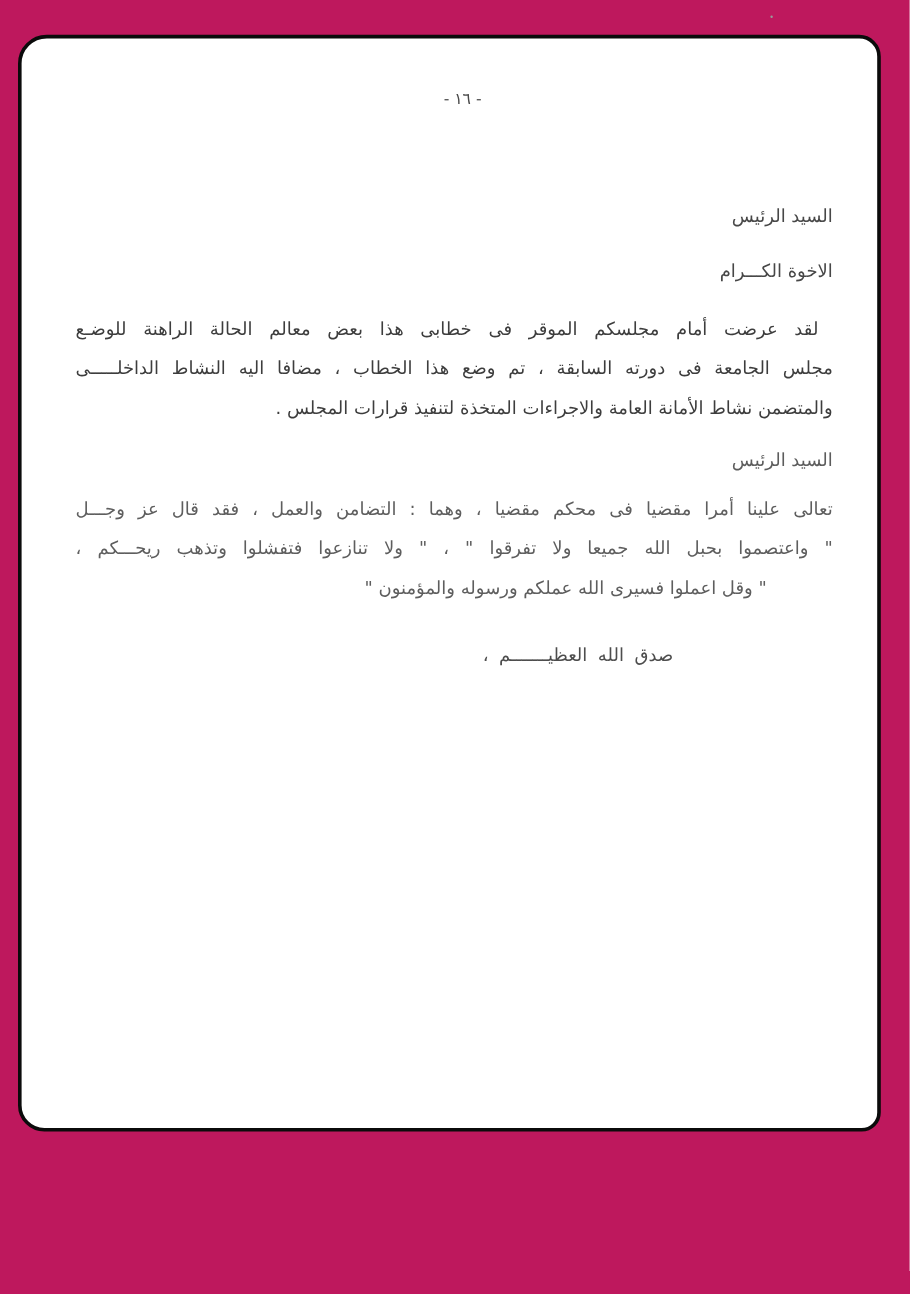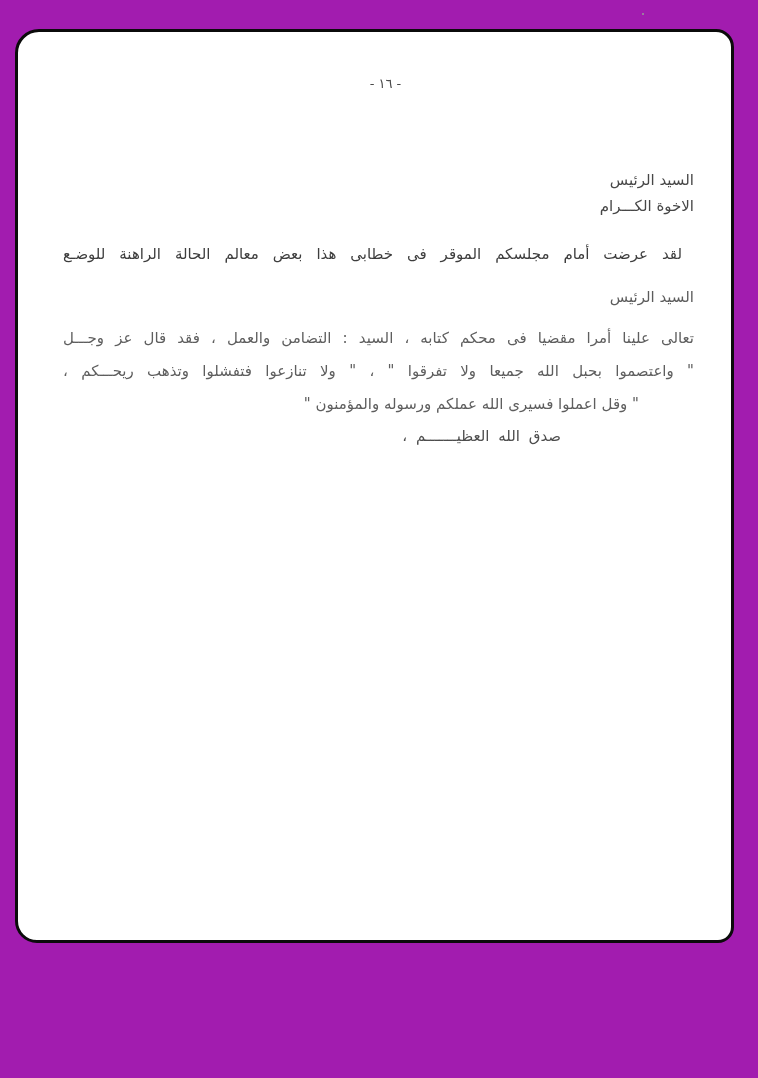--- a/index.html
+++ b/index.html
@@ -10,21 +10,21 @@
   body {
     width: 758px;
     height: 1078px;
     position: relative;
     overflow: hidden;
     font-family: "DejaVu Sans", sans-serif;
   }
   .scan-surface {
     position: absolute;
     inset: 0;
-    background: #a21caf;
+    background: #be185d;
   }
   .speck {
     position: absolute;
     left: 642px;
     top: 13px;
     width: 2px;
     height: 2px;
     background: #9a9a9a;
     border-radius: 50%;
   }
@@ -59,21 +59,21 @@
     transform: translateX(7px); 
   }
   .salutation {
     height: 20px;
     line-height: 20px;
     font-size: 15px;
     color: #474747;
     text-align: right;
   }
   .sal1 { margin-top: 76px; }
-  .sal2 { margin-top: 6px; }
+  .sal2 { margin-top: 26px; }
   .sal3 { margin-top: 16px; color: #5c5c5c; }
   .para {
     font-size: 15px;
   }
   .para1 { margin-top: 22px; color: #3d3d3d; }
   .para2 { margin-top: 15px; color: #5e5e5e; }
   .line {
     display: block;
     height: 33px;
     line-height: 33px;
@@ -82,21 +82,21 @@
   .jline {
     white-space: normal;
     text-align: justify;
     text-align-last: justify;
     overflow: hidden;
   }
   .ind  { text-indent: 12px; }
   .rline { text-align: right; }
   .qline { padding-right: 55px; }
   .closing {
-    margin-top: 4px;
+    margin-top: 28px;
     height: 22px;
     line-height: 22px;
     font-size: 15px;
     color: #4d4d4d;
     text-align: right;
     padding-right: 133px;
     word-spacing: 4px;
   }
 </style>
 </head>
@@ -109,26 +109,28 @@
     <div class="content">
 
       <div class="page-number">- ١٦ -</div>
 
       <div class="salutation sal1">السيد الرئيس</div>
 
       <div class="salutation sal2">الاخوة الكـــرام</div>
 
       <div class="para para1">
         <span class="line jline ind">لقد عرضت أمام مجلسكم الموقر فى خطابى هذا بعض معالم الحالة الراهنة للوضـع</span>
+        <span class="line jline">مجلس الجامعة فى دورته السابقة ، تم وضع هذا الخطاب ، مضافا اليه النشاط الداخلـــــى</span>
+        <span class="line rline">والمتضمن نشاط الأمانة العامة والاجراءات المتخذة لتنفيذ قرارات المجلس .</span>
       </div>
 
       <div class="salutation sal3">السيد الرئيس</div>
 
       <div class="para para2">
-        <span class="line jline">تعالى علينا أمرا مقضيا فى محكم كتابه ، السيد : التضامن والعمل ، فقد قال عز وجـــل</span>
+        <span class="line jline">تعالى علينا أمرا مقضيا فى محكم مقضيا ، وهما : التضامن والعمل ، فقد قال عز وجـــل</span>
         <span class="line jline">" واعتصموا بحبل الله جميعا ولا تفرقوا " ، " ولا تنازعوا فتفشلوا وتذهب ريحـــكم ،</span>
         <span class="line rline qline">" وقل اعملوا فسيرى الله عملكم ورسوله والمؤمنون "</span>
       </div>
 
       <div class="closing">صدق الله العظيـــــــم ،</div>
 
     </div>
   </div>
 </div>
 

